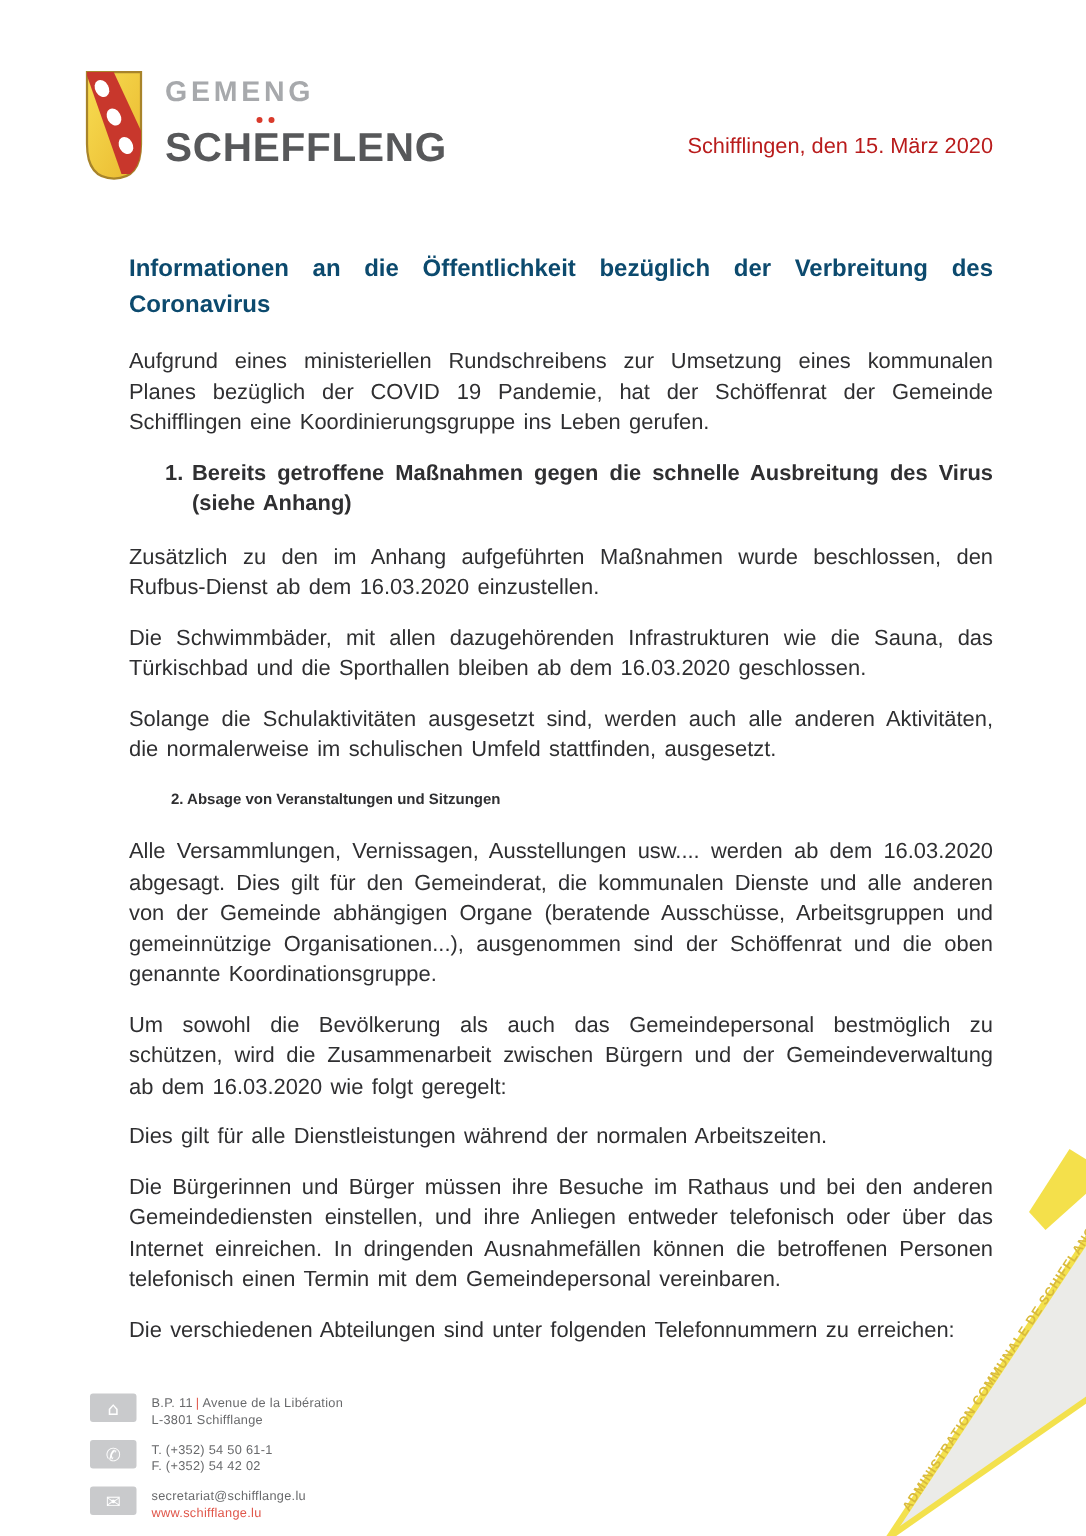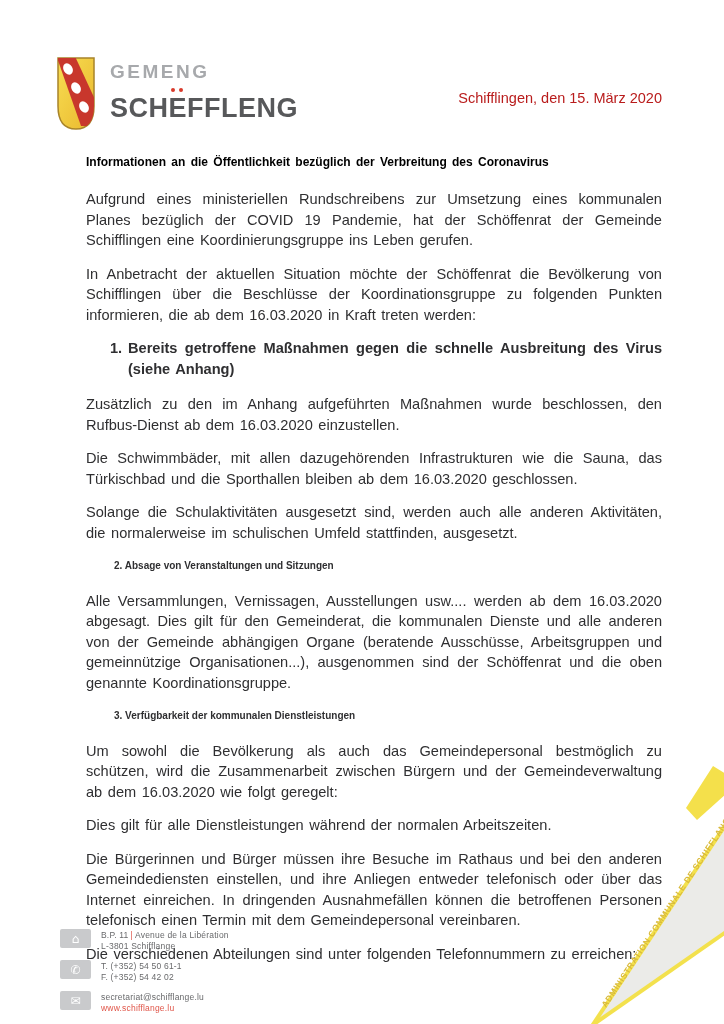--- a/index.html
+++ b/index.html
@@ -3,34 +3,34 @@
 <meta charset="utf-8">
 <style>
   html,body { margin:0; padding:0; background:#9b9b9b; }
   .page {
     width:724px; height:1024px; position:relative; margin:0 auto;
     background:#ffffff; overflow:hidden;
     font-family:"Liberation Sans", sans-serif; color:#2f2f31;
   }
 
   
-  .logo { position:absolute; top:56px; left:55px; display:flex; gap:13px; }
+  .logo { position:absolute; top:46px; left:55px; display:flex; gap:13px; }
   .logo-text { padding-top:6px; }
   .org1 { font-size:19px; font-weight:bold; color:#a7a9ac; letter-spacing:2.5px; line-height:20px; }
   .org2 { font-size:27px; font-weight:bold; color:#57585a; letter-spacing:0.5px; line-height:30px; margin-top:11px; white-space:nowrap; }
   .uml-e { position:relative; display:inline-block; }
   .uml-e .red-dots { position:absolute; left:2px; top:-5px; width:4px; height:4px;
     background:#d93a2b; border-radius:50%; box-shadow:8px 0 0 #d93a2b; }
 
   .date { position:absolute; top:90px; right:62px; font-size:14.5px; color:#b91c1c; }
 
   
   .content { position:absolute; top:150px; left:86px; width:576px; }
-  .title { font-size:12px; font-weight:bold; line-height:24px; margin:0 0 15px 0;
-    text-align:justify; word-spacing:2px; color:#000000; }
+  .title { font-size:16px; font-weight:bold; line-height:24px; margin:18px 0 15px 0;
+    text-align:justify; word-spacing:2px; color:#0c4a6e; }
   .content p { font-size:14.6px; line-height:20.5px; margin:0 0 13px 0;
     text-align:justify; word-spacing:1.5px; }
   .num-item { position:relative; padding-left:42px; font-weight:bold; font-size:14.6px;
     line-height:20.5px; margin:2px 0 15px 0; text-align:justify; word-spacing:1.5px; }
   .num-item .marker { position:absolute; left:24px; }
   .sub-head { font-weight:bold; font-size:10px; line-height:20.5px;
     padding-left:28px; margin:2px 0 14px 0; }
 
   
   .footer { position:absolute; left:60px; bottom:10px; display:flex; flex-direction:column; gap:8px; }
@@ -76,35 +76,33 @@
       <div class="org2"><span>SCH</span><span class="uml-e"><span>E</span><span class="red-dots"></span></span><span>FFLENG</span></div>
     </div>
   </div>
 
   <div class="date">Schifflingen, den 15. März 2020</div>
 
   <div class="content">
     <div class="title">Informationen an die Öffentlichkeit bezüglich der Verbreitung des Coronavirus</div>
 
     <p>Aufgrund eines ministeriellen Rundschreibens zur Umsetzung eines kommunalen Planes bezüglich der COVID 19 Pandemie, hat der Schöffenrat der Gemeinde Schifflingen eine Koordinierungsgruppe ins Leben gerufen.</p>
-    <p>In Anbetracht der aktuellen Situation möchte der Schöffenrat die Bevölkerung von Schifflingen über die Beschlüsse der Koordinationsgruppe zu folgenden Punkten informieren, die ab dem 16.03.2020 in Kraft treten werden:</p>
 
     <div class="num-item">
       <span class="marker">1.</span>
       <span>Bereits getroffene Maßnahmen gegen die schnelle Ausbreitung des Virus (siehe Anhang)</span>
     </div>
 
     <p>Zusätzlich zu den im Anhang aufgeführten Maßnahmen wurde beschlossen, den Rufbus-Dienst ab dem 16.03.2020 einzustellen.</p>
     <p>Die Schwimmbäder, mit allen dazugehörenden Infrastrukturen wie die Sauna, das Türkischbad und die Sporthallen bleiben ab dem 16.03.2020 geschlossen.</p>
     <p>Solange die Schulaktivitäten ausgesetzt sind, werden auch alle anderen Aktivitäten, die normalerweise im schulischen Umfeld stattfinden, ausgesetzt.</p>
 
     <div class="sub-head">2. Absage von Veranstaltungen und Sitzungen</div>
     <p>Alle Versammlungen, Vernissagen, Ausstellungen usw.... werden ab dem 16.03.2020 abgesagt. Dies gilt für den Gemeinderat, die kommunalen Dienste und alle anderen von der Gemeinde abhängigen Organe (beratende Ausschüsse, Arbeitsgruppen und gemeinnützige Organisationen...), ausgenommen sind der Schöffenrat und die oben genannte Koordinationsgruppe.</p>
 
-    <div class="sub-head">3. Verfügbarkeit der kommunalen Dienstleistungen</div>
     <p>Um sowohl die Bevölkerung als auch das Gemeindepersonal bestmöglich zu schützen, wird die Zusammenarbeit zwischen Bürgern und der Gemeindeverwaltung ab dem 16.03.2020 wie folgt geregelt:</p>
     <p>Dies gilt für alle Dienstleistungen während der normalen Arbeitszeiten.</p>
     <p>Die Bürgerinnen und Bürger müssen ihre Besuche im Rathaus und bei den anderen Gemeindediensten einstellen, und ihre Anliegen entweder telefonisch oder über das Internet einreichen. In dringenden Ausnahmefällen können die betroffenen Personen telefonisch einen Termin mit dem Gemeindepersonal vereinbaren.</p>
     <p>Die verschiedenen Abteilungen sind unter folgenden Telefonnummern zu erreichen:</p>
   </div>
 
   <div class="footer">
     <div class="f-row">
       <div class="f-icon">⌂</div>
       <div class="f-text">

